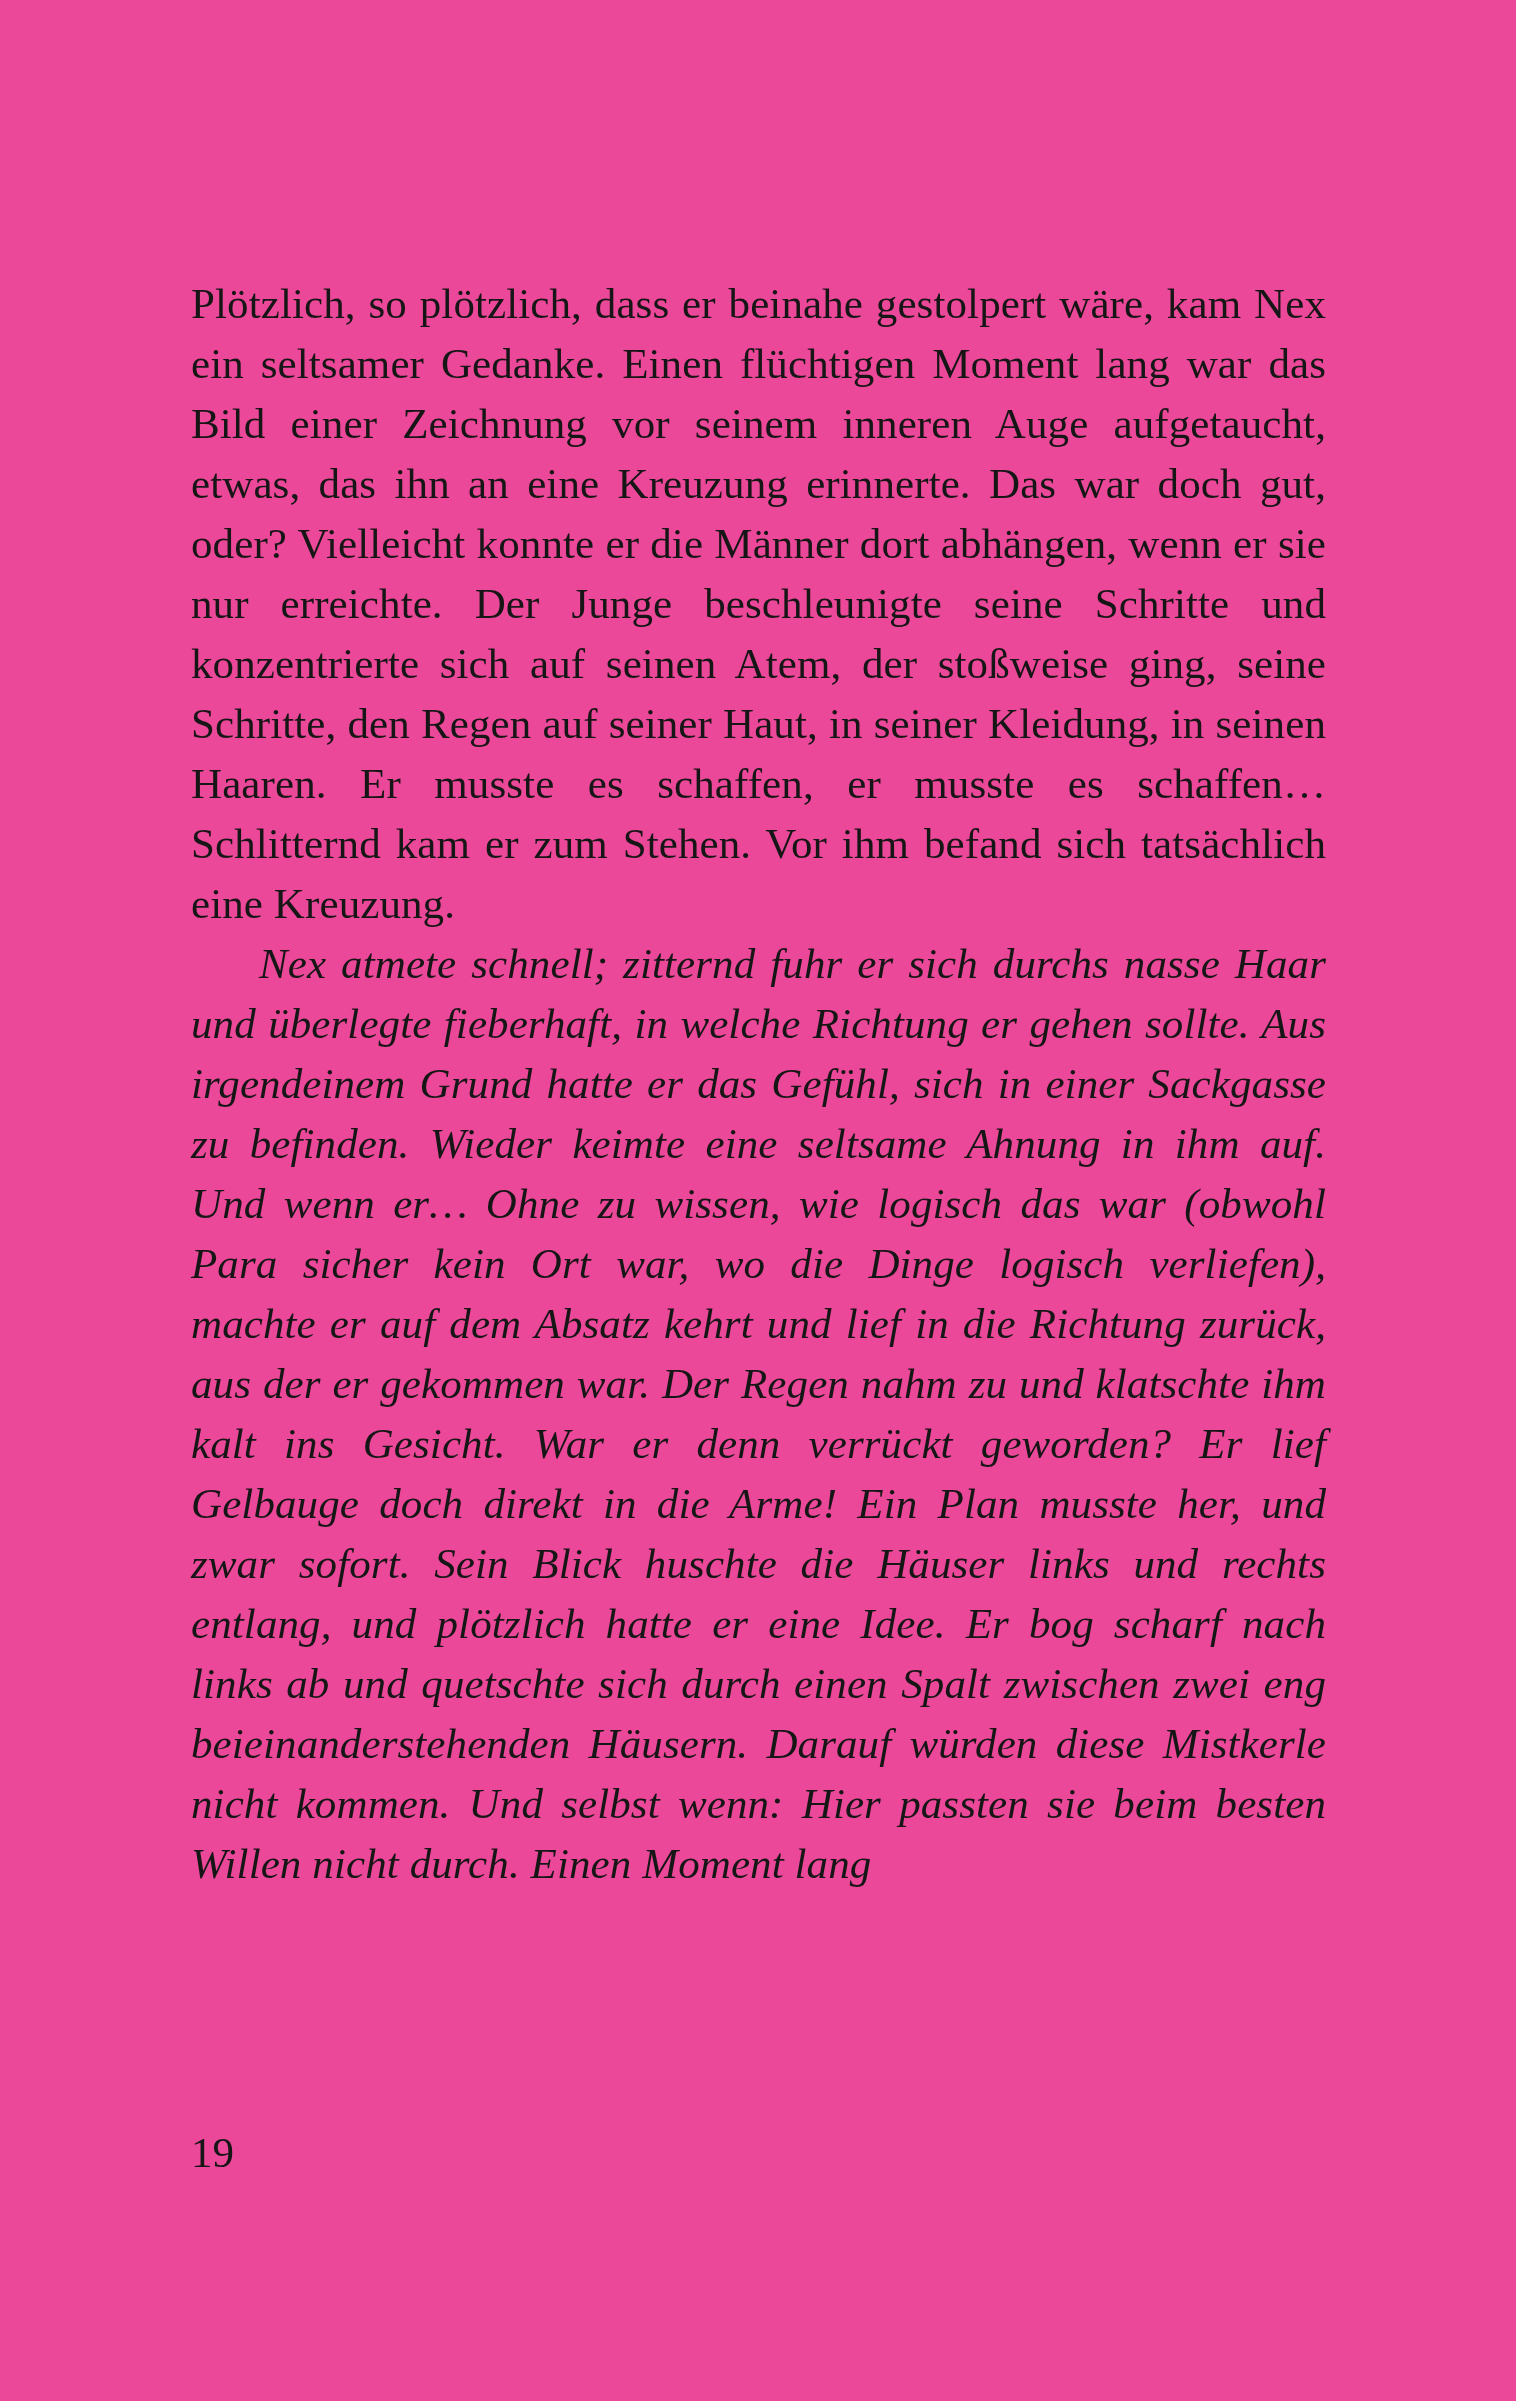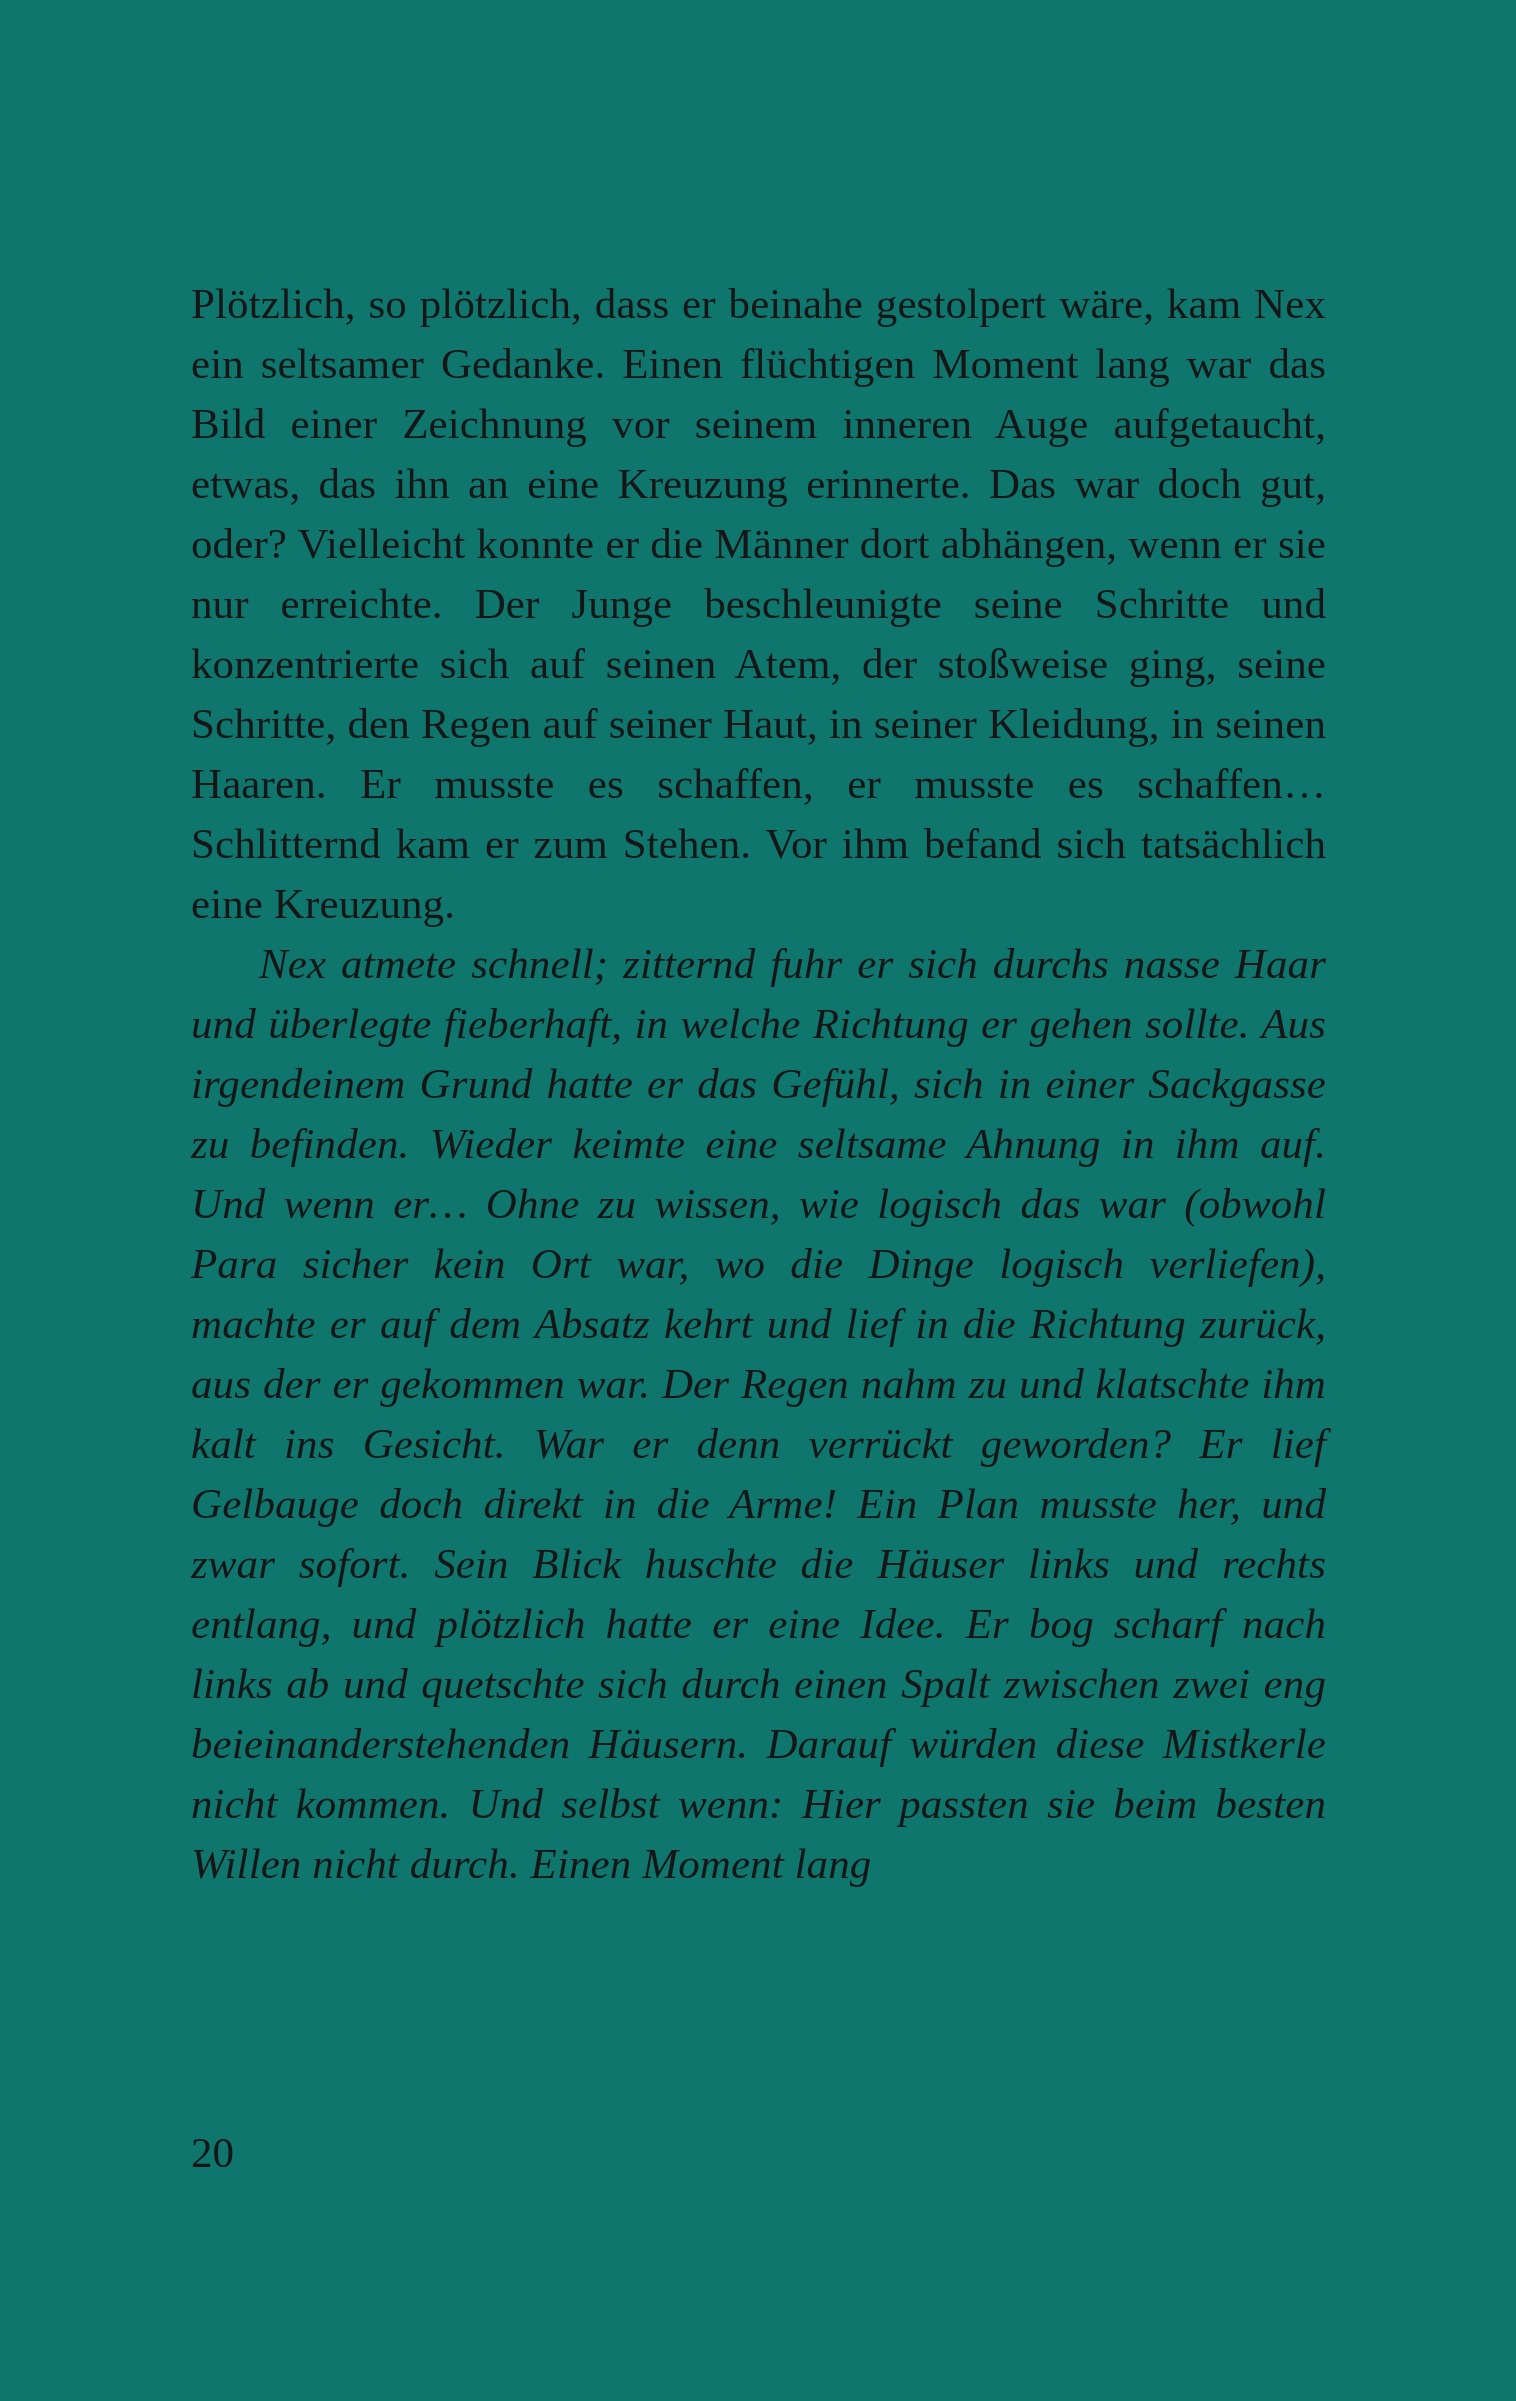--- a/index.html
+++ b/index.html
@@ -4,21 +4,21 @@
   <style>
     html, body {
       margin: 0;
       padding: 0;
       background: #ffffff;
     }
     .page {
       position: relative;
       width: 1517px;
       height: 2401px;
-      background: #0f766e;
+      background: #ec4899;
       font-family: "Liberation Serif", "DejaVu Serif", serif;
       color: #161616;
       overflow: hidden;
     }
     .text-block {
       position: absolute;
       left: 191px;
       top: 274px;
       width: 1135px;
       font-size: 43px;
@@ -44,15 +44,15 @@
     }
   </style>
 </head>
 <body>
 
 <div class="page">
   <div class="text-block">
     <p class="para">Plötzlich, so plötzlich, dass er beinahe gestolpert wäre, kam Nex ein seltsamer Gedanke. Einen flüchtigen Moment lang war das Bild einer Zeichnung vor seinem inneren Auge aufgetaucht, etwas, das ihn an eine Kreuzung erinnerte. Das war doch gut, oder? Vielleicht konnte er die Männer dort abhängen, wenn er sie nur erreichte. Der Junge beschleunigte seine Schritte und konzentrierte sich auf seinen Atem, der stoßweise ging, seine Schritte, den Regen auf seiner Haut, in seiner Kleidung, in seinen Haaren. Er musste es schaffen, er musste es schaffen… Schlitternd kam er zum Stehen. Vor ihm befand sich tatsächlich eine Kreuzung.</p>
     <p class="para indent">Nex atmete schnell; zitternd fuhr er sich durchs nasse Haar und überlegte fieberhaft, in welche Richtung er gehen sollte. Aus irgendeinem Grund hatte er das Gefühl, sich in einer Sackgasse zu befinden. Wieder keimte eine seltsame Ahnung in ihm auf. Und wenn er… Ohne zu wissen, wie logisch das war (obwohl Para sicher kein Ort war, wo die Dinge logisch verliefen), machte er auf dem Absatz kehrt und lief in die Richtung zurück, aus der er gekommen war. Der Regen nahm zu und klatschte ihm kalt ins Gesicht. War er denn verrückt geworden? Er lief Gelbauge doch direkt in die Arme! Ein Plan musste her, und zwar sofort. Sein Blick huschte die Häuser links und rechts entlang, und plötzlich hatte er eine Idee. Er bog scharf nach links ab und quetschte sich durch einen Spalt zwischen zwei eng beieinanderstehenden Häusern. Darauf würden diese Mistkerle nicht kommen. Und selbst wenn: Hier passten sie beim besten Willen nicht durch. Einen Moment lang</p>
   </div>
-  <div class="page-number">20</div>
+  <div class="page-number">19</div>
 </div>
 
 
 </body></html>

